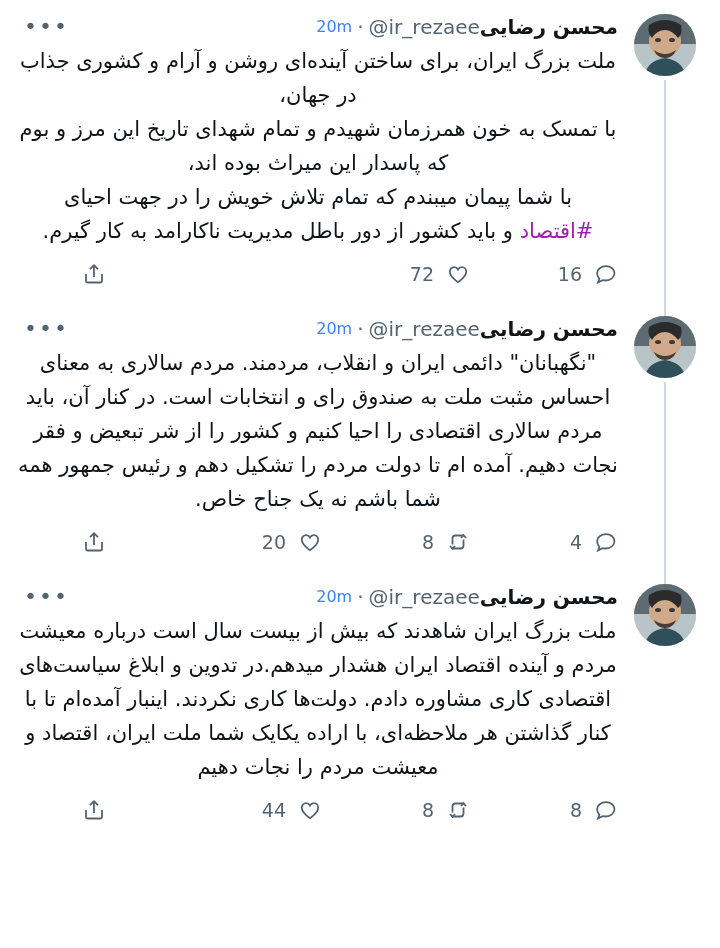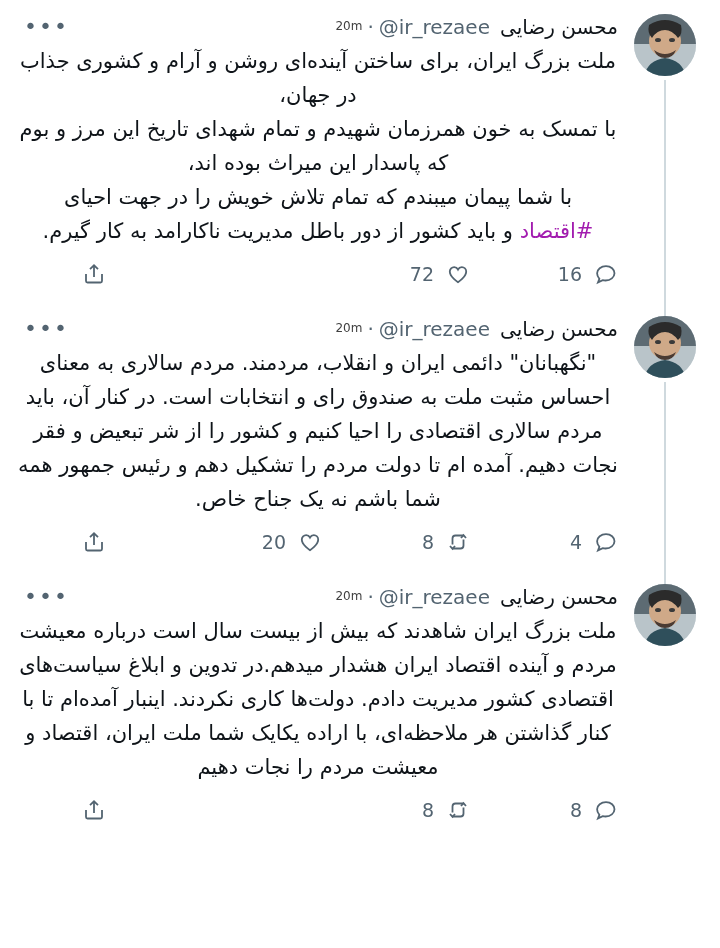--- a/index.html
+++ b/index.html
@@ -62,39 +62,38 @@
   .head {
     display: flex;
     flex-direction: row;
     align-items: center;
     font-size: 19px;
     line-height: 1.3;
     margin-bottom: 4px;
     white-space: nowrap;
   }
   .name {
-    font-weight: normal;
+    font-weight: bold;
     color: #0f1419;
     font-size: 20px;
-    margin-left: 10px;
   }
   .handle {
     color: #536471;
     font-size: 20px;
     direction: ltr;
     unicode-bidi: embed;
   }
   .dot {
     color: #536471;
     font-size: 20px;
     margin: 0 5px;
   }
   .time {
-    color: #404040;
-    font-size: 12px;
+    color: #3b82f6;
+    font-size: 16px;
   }
   .more {
     margin-right: auto;
     color: #536471;
     font-size: 22px;
     letter-spacing: 2px;
     line-height: 1;
     padding: 0 6px;
     cursor: pointer;
   }
@@ -281,41 +280,49 @@
       </div>
     </div>
     <div class="content">
       <div class="head">
         <span class="name">محسن رضایی</span>
         <span class="handle">@ir_rezaee</span>
         <span class="dot">·</span>
         <span class="time">20m</span>
         <span class="more">•••</span>
       </div>
-      <div class="text">ملت بزرگ ایران شاهدند که بیش از بیست سال است درباره معیشت مردم و آینده اقتصاد ایران هشدار میدهم.در تدوین و ابلاغ سیاست‌های اقتصادی کشور مدیریت دادم. دولت‌ها کاری نکردند. اینبار آمده‌ام تا با کنار گذاشتن هر ملاحظه‌ای، با اراده یکایک شما ملت ایران، اقتصاد و معیشت مردم را نجات دهیم</div>
+      <div class="text">ملت بزرگ ایران شاهدند که بیش از بیست سال است درباره معیشت مردم و آینده اقتصاد ایران هشدار میدهم.در تدوین و ابلاغ سیاست‌های اقتصادی کاری مشاوره دادم. دولت‌ها کاری نکردند. اینبار آمده‌ام تا با کنار گذاشتن هر ملاحظه‌ای، با اراده یکایک شما ملت ایران، اقتصاد و معیشت مردم را نجات دهیم</div>
       <div class="actions">
         <div class="action">
           <span class="icon">
             <svg width="24" height="24" viewBox="0 0 24 24" fill="none" stroke="#536471" stroke-width="1.8">
               <path d="M20.5 11.3c0 4-4 7.2-8.9 7.2-1 0-2-.1-2.9-.4L4 20.4l1.4-3.6C4 15.3 3.1 13.4 3.1 11.3c0-4 4-7.2 8.9-7.2s8.5 3.2 8.5 7.2z"></path>
             </svg>
           </span>
           <span class="count">8</span>
         </div>
         <div class="action">
           <span class="icon">
             <svg width="24" height="24" viewBox="0 0 24 24" fill="none" stroke="#536471" stroke-width="1.8">
               <path d="M6.5 18.5h8a3 3 0 0 0 3-3v-6"></path>
               <path d="M4 16l2.5 2.8L9 16"></path>
               <path d="M17.5 5.5h-8a3 3 0 0 0-3 3v6"></path>
               <path d="M20 8l-2.5-2.8L15 8"></path>
             </svg>
           </span>
           <span class="count">8</span>
         </div>
+        <div class="action">
+          <span class="icon">
+            <svg width="24" height="24" viewBox="0 0 24 24" fill="none" stroke="#536471" stroke-width="1.8">
+              <path d="M12 20.2S3.8 15.1 3.8 9.6c0-2.5 2-4.4 4.4-4.4 1.7 0 3.1 1 3.8 2.3.7-1.3 2.1-2.3 3.8-2.3 2.4 0 4.4 1.9 4.4 4.4 0 5.5-8.2 10.6-8.2 10.6z"></path>
+            </svg>
+          </span>
+          <span class="count">44</span>
+        </div>
         <div class="action share">
           <span class="icon">
             <svg width="24" height="24" viewBox="0 0 24 24" fill="none" stroke="#536471" stroke-width="1.8">
               <path d="M4 12v7a1.5 1.5 0 0 0 1.5 1.5h13A1.5 1.5 0 0 0 20 19v-7"></path>
               <path d="M12 15V3.5"></path>
               <path d="M8 7.2L12 3.3l4 3.9"></path>
             </svg>
           </span>
         </div>
       </div>

